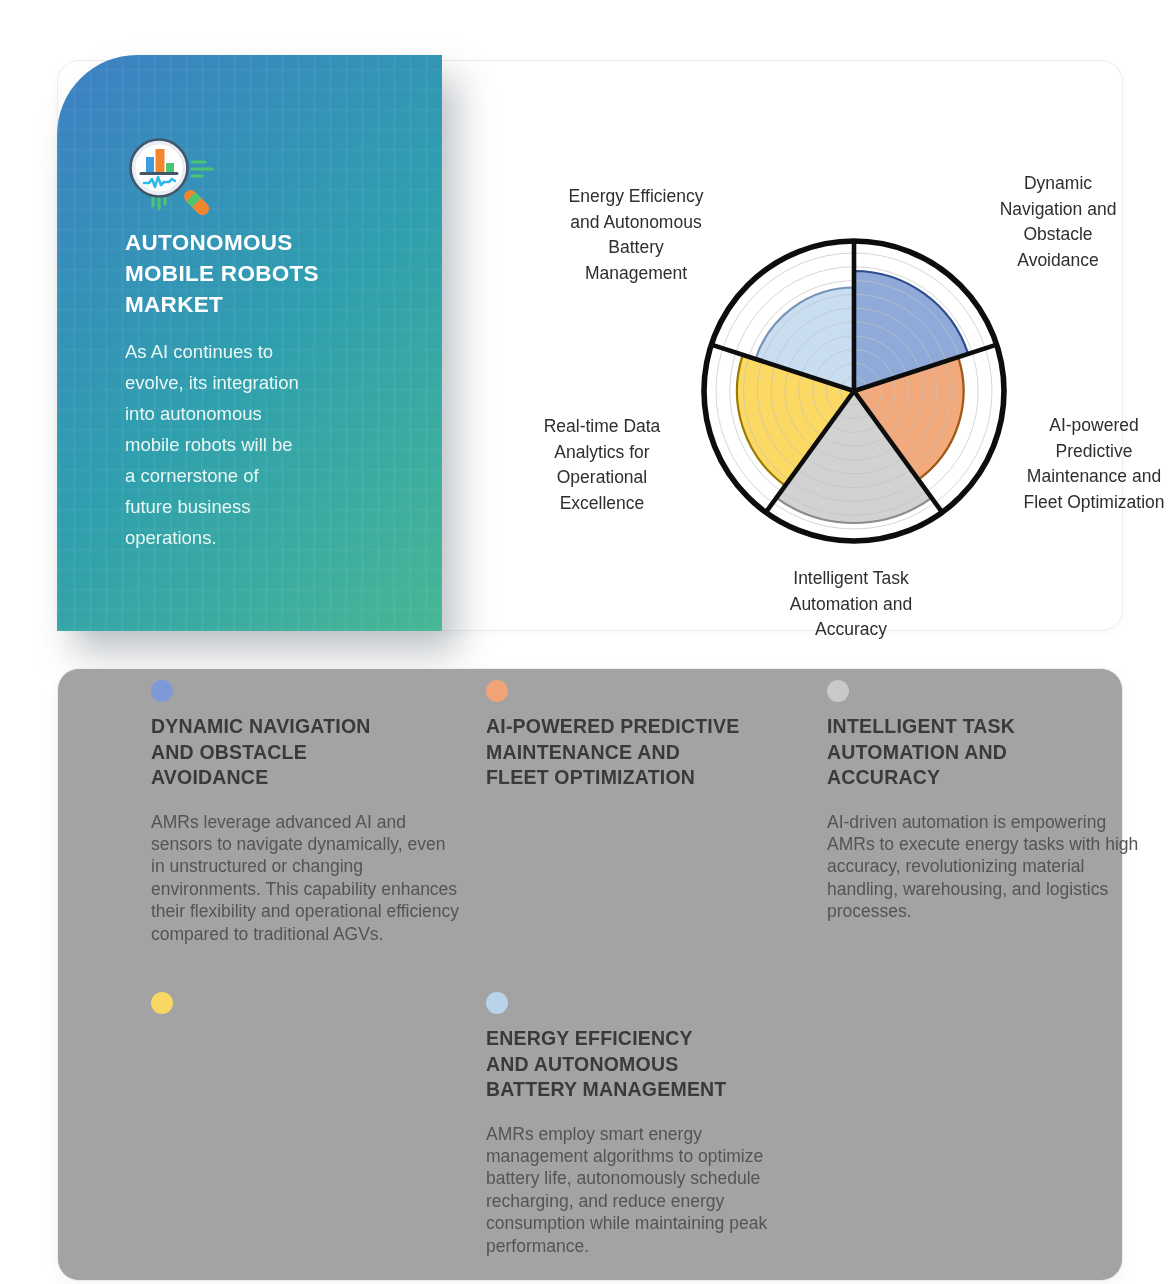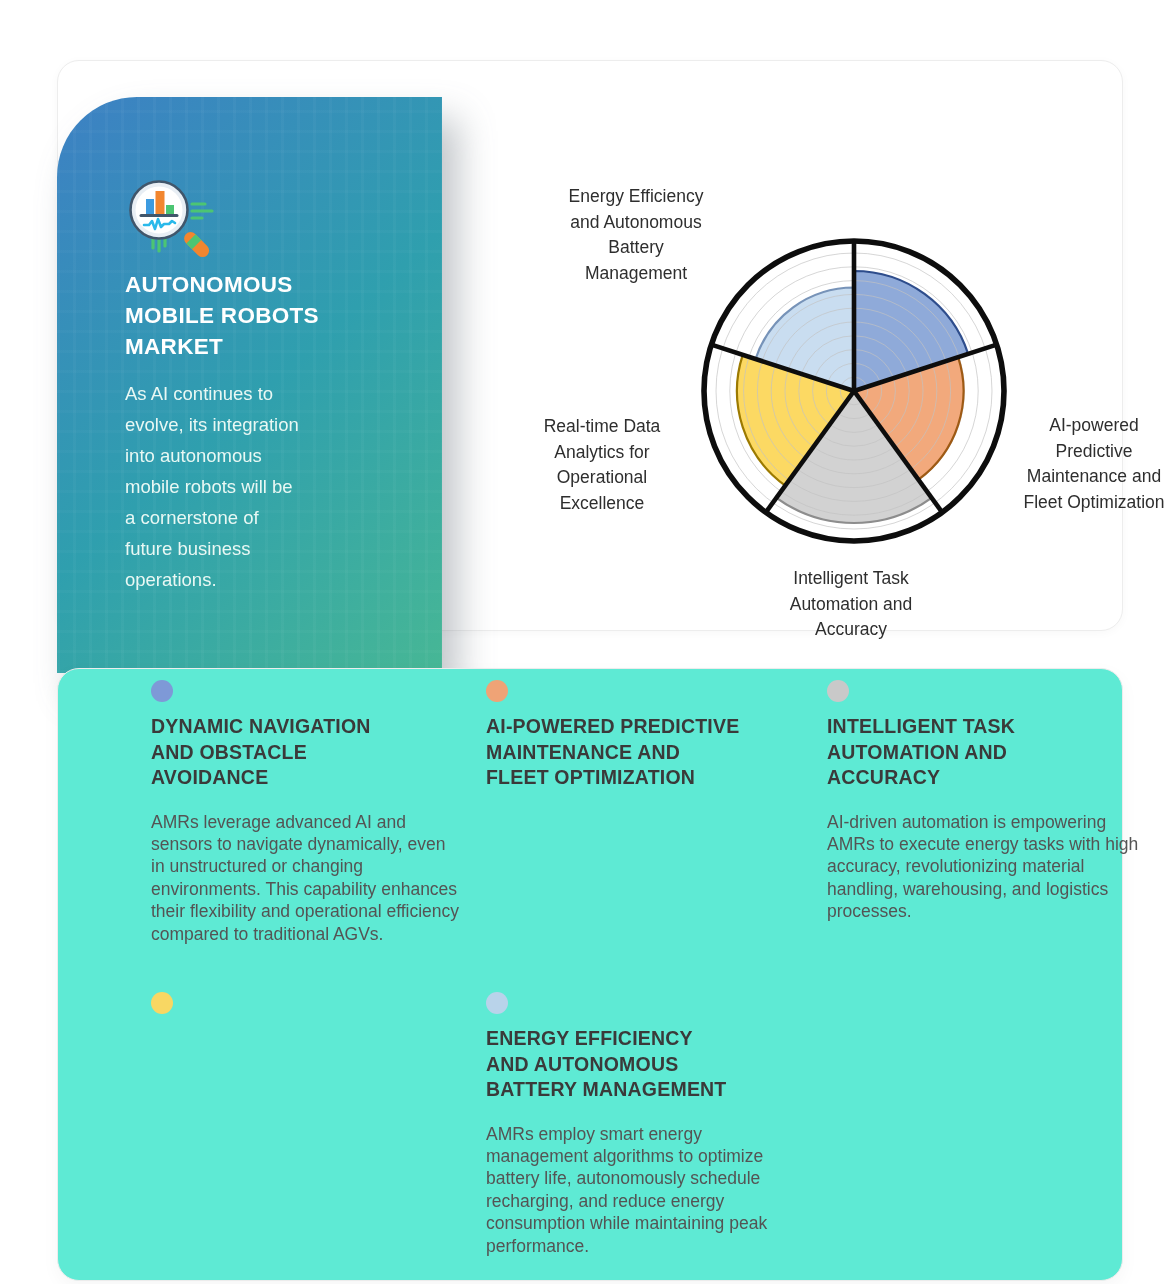--- a/index.html
+++ b/index.html
@@ -16,21 +16,20 @@
     box-shadow:0 2px 10px rgba(0,0,0,.03);
   }
 
   
   .brand-card {
     position:absolute; left:57px; top:55px; width:385px; height:576px;
     border-radius:80px 0 0 0;
     background:linear-gradient(138deg, #3d80c4 0%, #2f9fae 52%, #47b795 100%);
     box-shadow:16px 22px 36px rgba(105,115,125,.42);
     overflow:hidden;
-    margin-top:42px;
   }
   .brand-card .texture {
     position:absolute; inset:0; pointer-events:none;
     background:
       repeating-linear-gradient(90deg, rgba(255,255,255,.03) 0 3px, rgba(255,255,255,0) 3px 16px),
       repeating-linear-gradient(0deg, rgba(255,255,255,.025) 0 3px, rgba(255,255,255,0) 3px 20px);
   }
   .brand-title {
     position:absolute; left:68px; top:172px; width:280px;
     font-size:22.5px; line-height:31px; font-weight:700; color:#ffffff;
@@ -50,21 +49,21 @@
   }
   .lbl-energy      { left:468px; top:123px; }
   .lbl-dynamic     { left:890px; top:110px; }
   .lbl-aipowered   { left:926px; top:352px; }
   .lbl-intelligent { left:683px; top:505px; }
   .lbl-realtime    { left:434px; top:353px; }
 
   
   .bottom-panel {
     position:absolute; left:57px; top:668px; width:1066px; height:613px;
-    background:#5eead4; border:1px solid #ececec; border-radius:22px;
+    background:#a3a3a3; border:1px solid #ececec; border-radius:22px;
     box-shadow:0 6px 18px rgba(0,0,0,.04);
   }
   .feature { position:absolute; width:312px; }
   .feature .dot { width:22px; height:22px; border-radius:50%; }
   .feature h3 {
     margin-top:12px; font-size:19.5px; line-height:25.5px; font-weight:700;
     color:#3a3a3a; white-space:pre-line; letter-spacing:.2px;
   }
   .feature p { margin-top:20px; font-size:17.5px; line-height:22.4px; color:#545454; }
 
@@ -107,20 +106,24 @@
         <line x1="160" y1="160" x2="71.83" y2="281.35" stroke="#0d0d0d" stroke-width="4.6"></line>
         <line x1="160" y1="160" x2="17.34" y2="113.65" stroke="#0d0d0d" stroke-width="4.6"></line>
         <circle cx="160" cy="160" r="150" fill="none" stroke="#0d0d0d" stroke-width="5.6"></circle>
       </svg>
   </div>
 
   <div class="chart-label lbl-energy">Energy Efficiency
 and Autonomous
 Battery
 Management</div>
+  <div class="chart-label lbl-dynamic">Dynamic
+Navigation and
+Obstacle
+Avoidance</div>
   <div class="chart-label lbl-aipowered">AI-powered
 Predictive
 Maintenance and
 Fleet Optimization</div>
   <div class="chart-label lbl-intelligent">Intelligent Task
 Automation and
 Accuracy</div>
   <div class="chart-label lbl-realtime">Real-time Data
 Analytics for
 Operational

